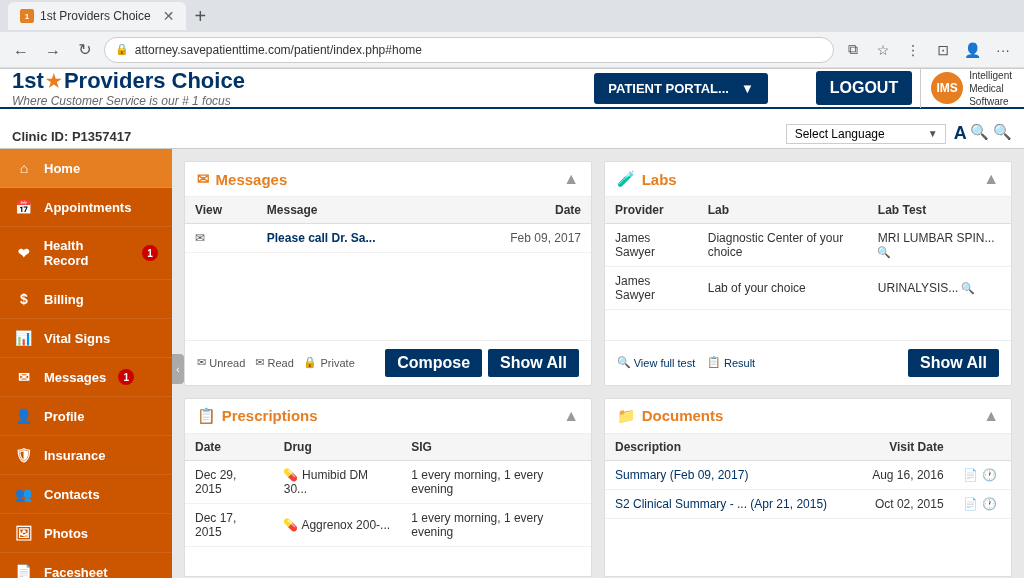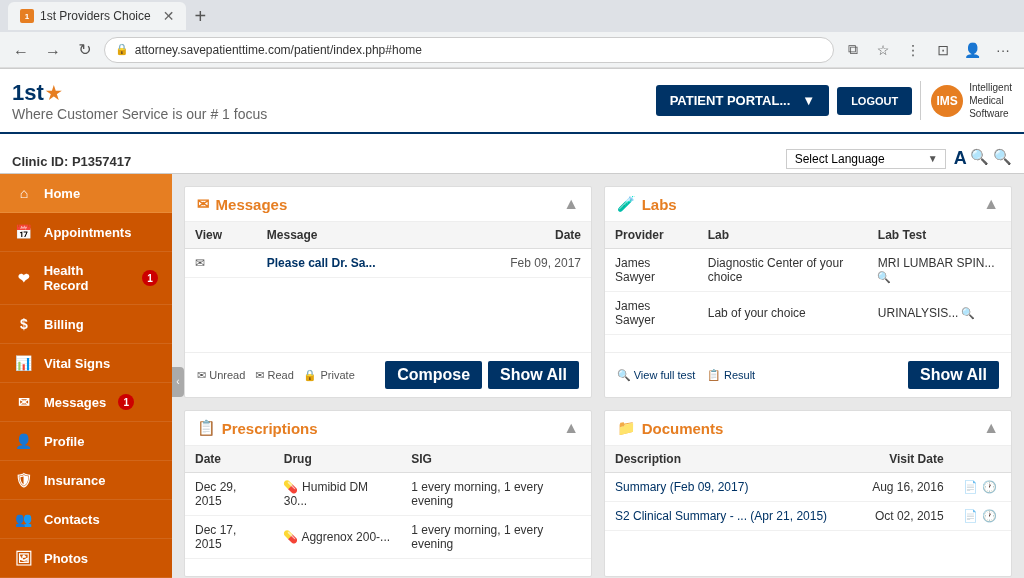--- a/index.html
+++ b/index.html
@@ -15,28 +15,28 @@
     .nav-btn { width: 26px; height: 26px; display: flex; align-items: center; justify-content: center; color: #555; font-size: 16px; cursor: pointer; border-radius: 50%; }
     .address-bar { flex: 1; height: 26px; background: white; border: 1px solid #ccc; border-radius: 13px; display: flex; align-items: center; padding: 0 10px; font-size: 12px; color: #333; gap: 6px; }
     .address-bar .lock-icon { color: #888; font-size: 11px; }
     .nav-icons { display: flex; gap: 4px; }
     .nav-icon-btn { width: 26px; height: 26px; display: flex; align-items: center; justify-content: center; color: #555; font-size: 14px; cursor: pointer; }
 
     
     .app { display: flex; flex-direction: column; height: 520px; }
 
     
-    .top-header { background: white; border-bottom: 2px solid #003366; display: flex; align-items: center; padding: 6px 12px; justify-content: space-between; height: 65px; }
+    .top-header { background: white; border-bottom: 2px solid #003366; display: flex; align-items: center; padding: 6px 12px; justify-content: space-between; height: 40px; }
     .logo-area { display: flex; flex-direction: column; }
     .logo-main { display: flex; align-items: center; font-size: 22px; font-weight: bold; color: #003366; }
     .logo-star { color: #e67e22; font-size: 18px; margin: 0 2px; }
-    .logo-sub { font-size: 14px; color: #666; }
+    .logo-sub { font-size: 12px; color: #666; font-style: italic; }
     .header-right { display: flex; align-items: center; gap: 8px; }
     .patient-portal-btn { background: #003366; color: white; border: none; padding: 8px 14px; font-size: 13px; font-weight: bold; cursor: pointer; display: flex; align-items: center; gap: 12px; border-radius: 3px; }
-    .logout-btn { background: #003366; color: white; border: none; padding: 8px 14px; font-size: 11px; font-weight: bold; cursor: pointer; border-radius: 3px; }
+    .logout-btn { background: #003366; color: white; border: none; padding: 8px 14px; font-size: 16px; font-weight: bold; cursor: pointer; border-radius: 3px; margin-left: 40px; }
     .ims-logo { display: flex; align-items: center; gap: 6px; border-left: 1px solid #ccc; padding-left: 10px; }
     .ims-icon { width: 32px; height: 32px; background: #e67e22; border-radius: 50%; display: flex; align-items: center; justify-content: center; color: white; font-size: 12px; font-weight: bold; }
     .ims-text { font-size: 10px; color: #333; line-height: 1.3; }
 
     
     .clinic-bar { background: white; border-bottom: 1px solid #ccc; display: flex; align-items: flex-end; padding: 4px 12px; justify-content: space-between; height: 40px; }
     .clinic-id { font-size: 13px; font-weight: bold; color: #333; }
     .clinic-right { display: flex; align-items: center; gap: 8px; }
     .lang-select { border: 1px solid #ccc; padding: 2px 8px; font-size: 12px; appearance: none; background: white; width: 160px; cursor: pointer; }
     .lang-select-wrap { position: relative; display: flex; align-items: center; }
@@ -117,20 +117,21 @@
   </div>
 </div>
 
 <div class="app">
 
   <div class="top-header">
     <div class="logo-area">
       <div class="logo-main">
         <span>1st</span>
         <span class="logo-star">★</span>
+        <span>Providers Choice</span>
       </div>
       <div class="logo-sub">Where Customer Service is our # 1 focus</div>
     </div>
     <div class="header-right">
       <button class="patient-portal-btn">
         <span>PATIENT PORTAL...</span>
         <span>▼</span>
       </button>
       <button class="logout-btn">
         <span>LOGOUT</span>

